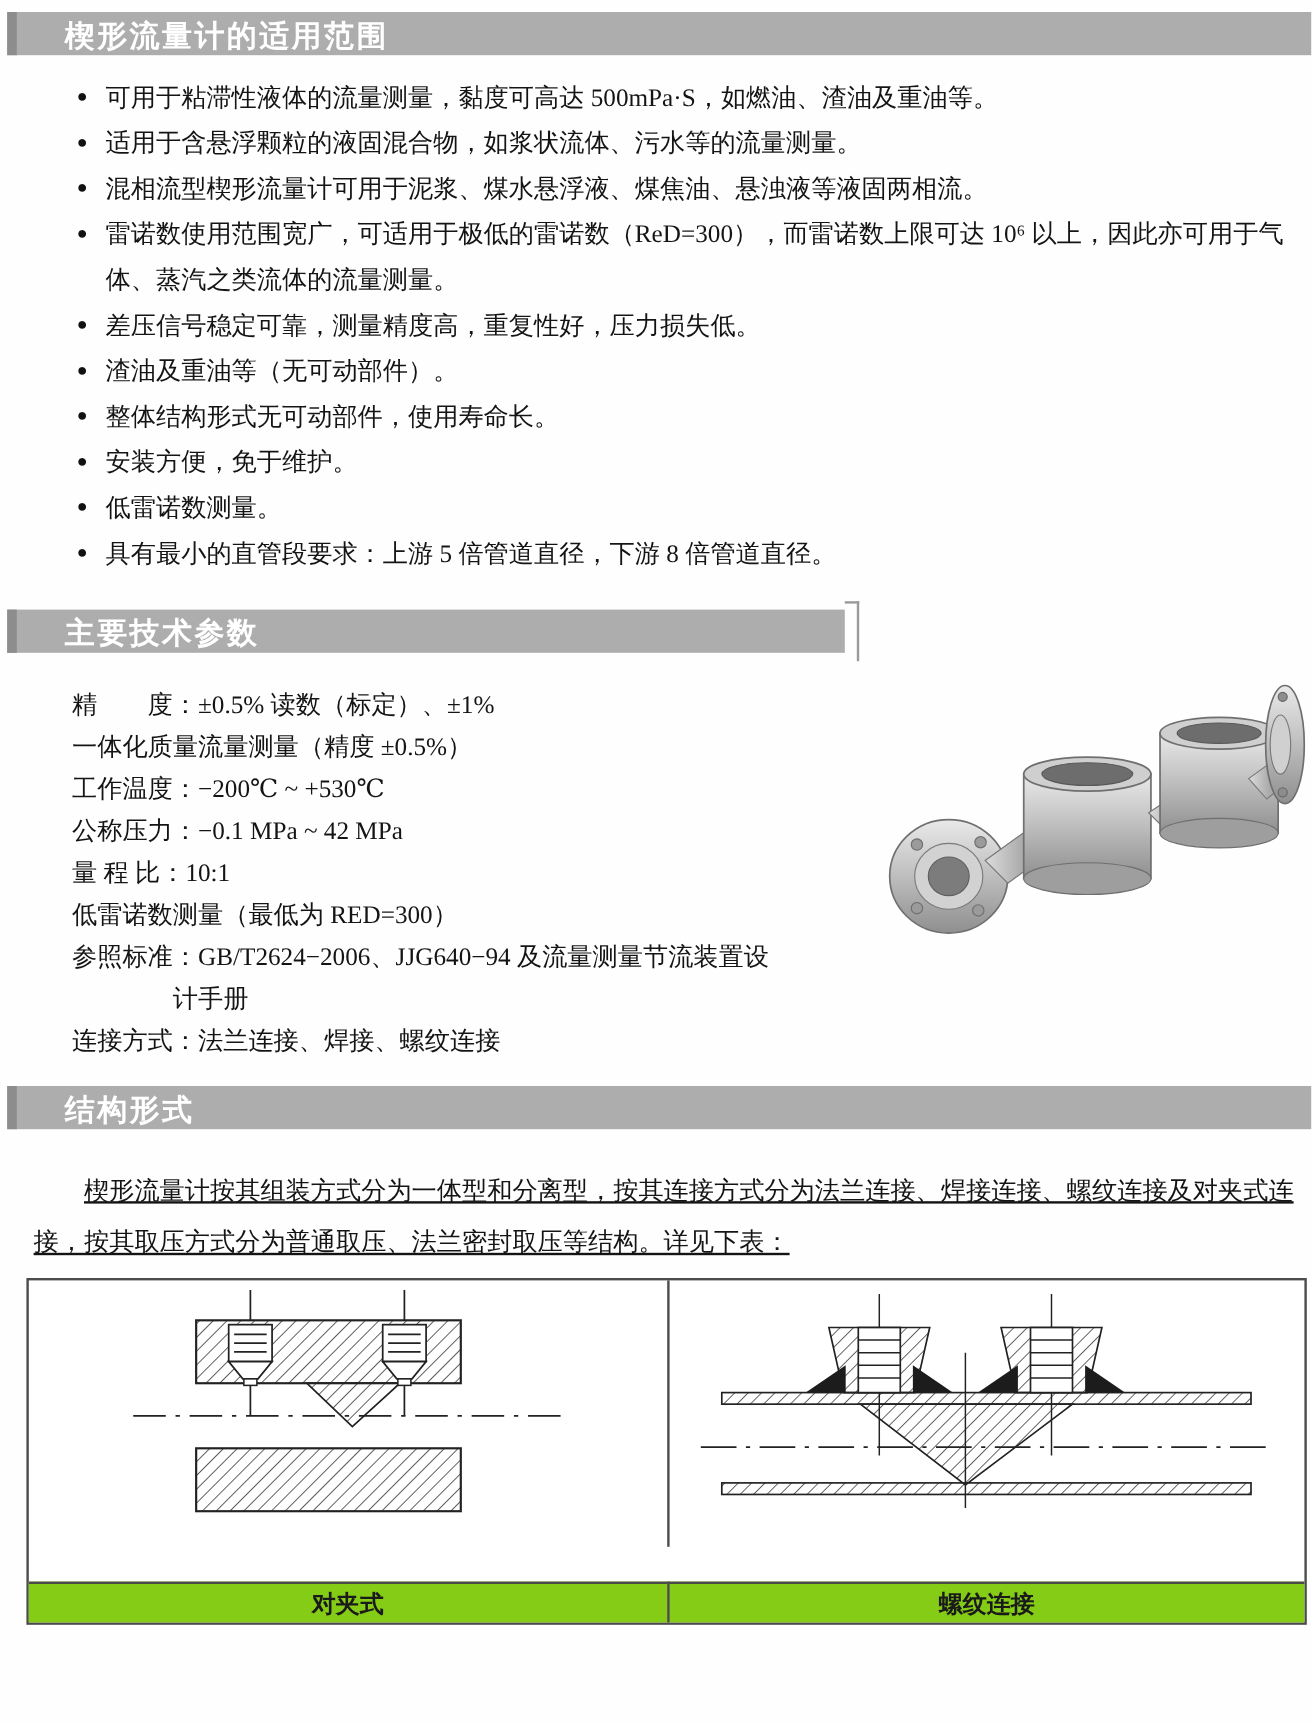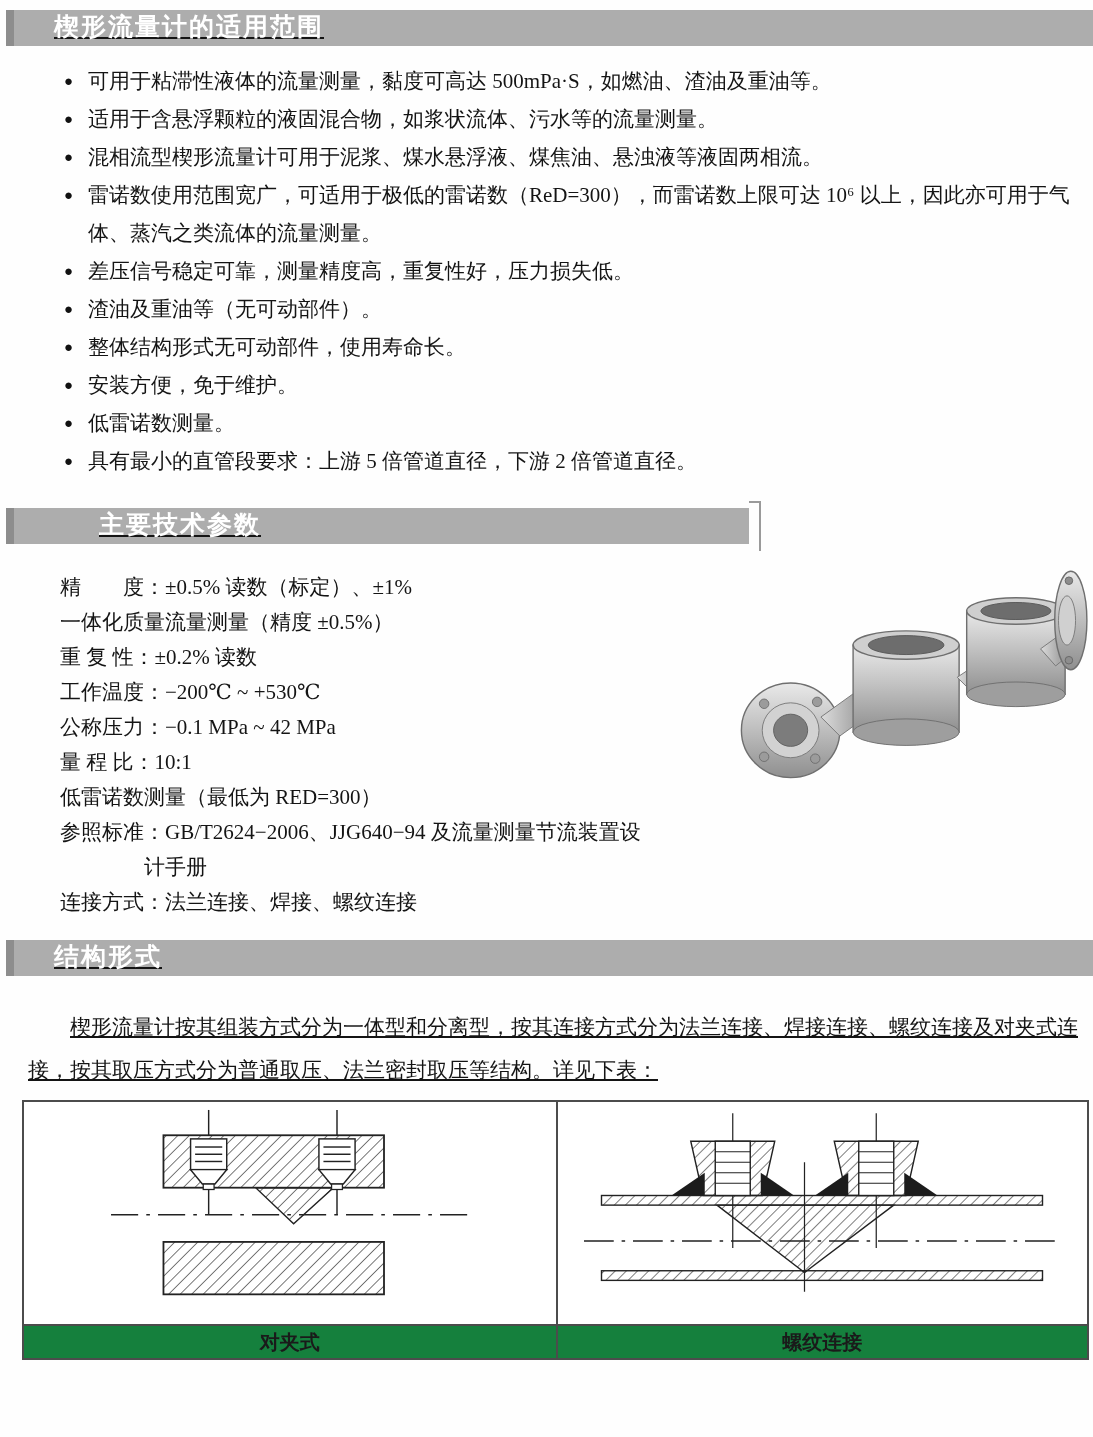--- a/index.html
+++ b/index.html
@@ -10,33 +10,32 @@
     font-family:"Liberation Serif","DejaVu Serif",serif;
     color:#141414;
     overflow:hidden;
   }
   
   .bar{
     height:36px;
     margin-left:6px;
     background:#adadad;
     border-left:8px solid #8d8d8d;
-    display:flex;align-items:flex-start;
+    display:flex;align-items:flex-end;
     position:relative;
-    text-decoration:underline;
   }
   .bar .bar-title{
     font-family:"Liberation Sans","DejaVu Sans",sans-serif;
     font-weight:bold;color:#ffffff;
     font-size:25px;letter-spacing:2px;
     padding-left:40px;
     white-space:nowrap;
   }
   .bar1{margin-top:10px;margin-right:0;}
-  .bar2{margin-top:28px;width:690px;padding-left:45px;}
+  .bar2{margin-top:28px;width:690px;}
   .bar2 .bar-shadow{
     position:absolute;right:-12px;top:-7px;
     width:10px;height:48px;
     border-top:2px solid #9a9a9a;
     border-right:2px solid #9a9a9a;
   }
   .bar3{margin-top:20px;margin-right:0;}
   
   .bullets{
     list-style:none;margin:16px 10px 0 64px;padding:0;
@@ -73,24 +72,24 @@
     width:1063px;
     border:2px solid #4c4c4c;
     display:grid;
     grid-template-columns:1fr 1fr;
     background:#ffffff;
   }
   .cell-draw{height:222px;display:flex;align-items:center;justify-content:center;}
   .cell-draw.right-cell{border-left:2px solid #4c4c4c;}
   .cell-cap{
     border-top:2px solid #4c4c4c;
-    background:#15803d;
+    background:#84cc16;
     height:32px;display:flex;align-items:center;justify-content:center;
     font-family:"Liberation Sans","DejaVu Sans",sans-serif;
-    font-weight:bold;font-size:20px;color:#1a1a1a;
+    font-weight:bold;font-size:20px;color:#1a1a1a;margin-top:29px;
   }
   .cell-cap.right-cell{border-left:2px solid #4c4c4c;}
 </style>
 </head>
 <body>
 
 <div class="page">
 
   <div class="bar bar1">
     <span class="bar-title">楔形流量计的适用范围</span>
@@ -128,33 +127,32 @@
     <li>
         <span class="dot">●</span>
         <span class="txt">安装方便，免于维护。</span>
       </li>
     <li>
         <span class="dot">●</span>
         <span class="txt">低雷诺数测量。</span>
       </li>
     <li>
         <span class="dot">●</span>
-        <span class="txt">具有最小的直管段要求：上游 5 倍管道直径，下游 2 倍管道直径。</span>
+        <span class="txt">具有最小的直管段要求：上游 5 倍管道直径，下游 8 倍管道直径。</span>
       </li>
   </ul>
 
   <div class="bar bar2">
     <span class="bar-title">主要技术参数</span>
     <span class="bar-shadow"></span>
   </div>
 
   <div class="specs">
     <div class="spec-line">精　　度：±0.5% 读数（标定）、±1%</div>
     <div class="spec-line">一体化质量流量测量（精度 ±0.5%）</div>
-    <div class="spec-line">重 复 性：±0.2% 读数</div>
     <div class="spec-line">工作温度：−200℃ ~ +530℃</div>
     <div class="spec-line">公称压力：−0.1 MPa ~ 42 MPa</div>
     <div class="spec-line">量 程 比：10:1</div>
     <div class="spec-line">低雷诺数测量（最低为 RED=300）</div>
     <div class="spec-line">参照标准：GB/T2624−2006、JJG640−94 及流量测量节流装置设</div>
     <div class="spec-line wrap">计手册</div>
     <div class="spec-line">连接方式：法兰连接、焊接、螺纹连接</div>
   </div>
 
   <div class="photo">

